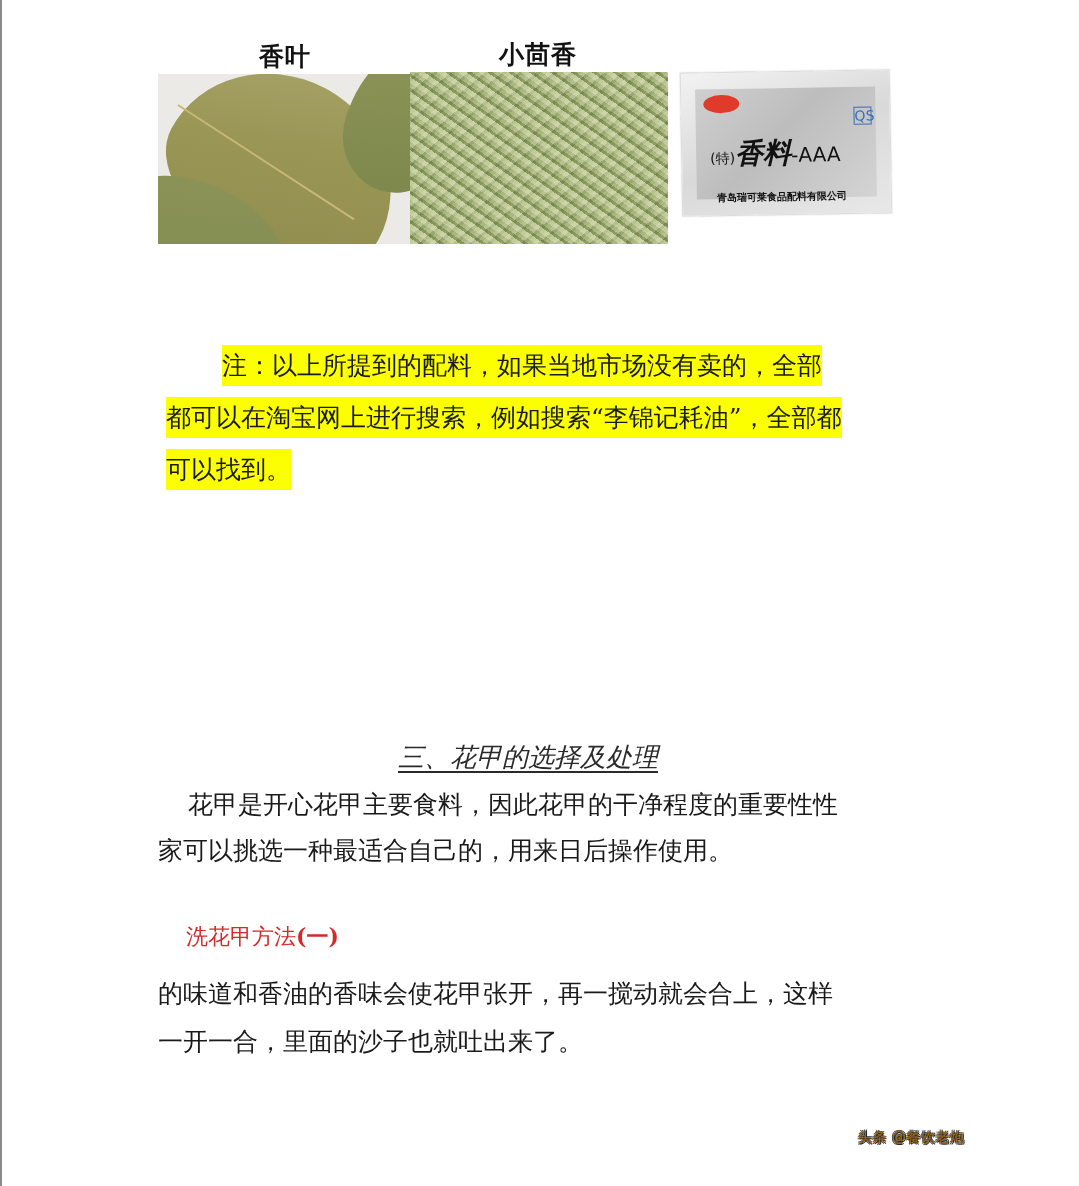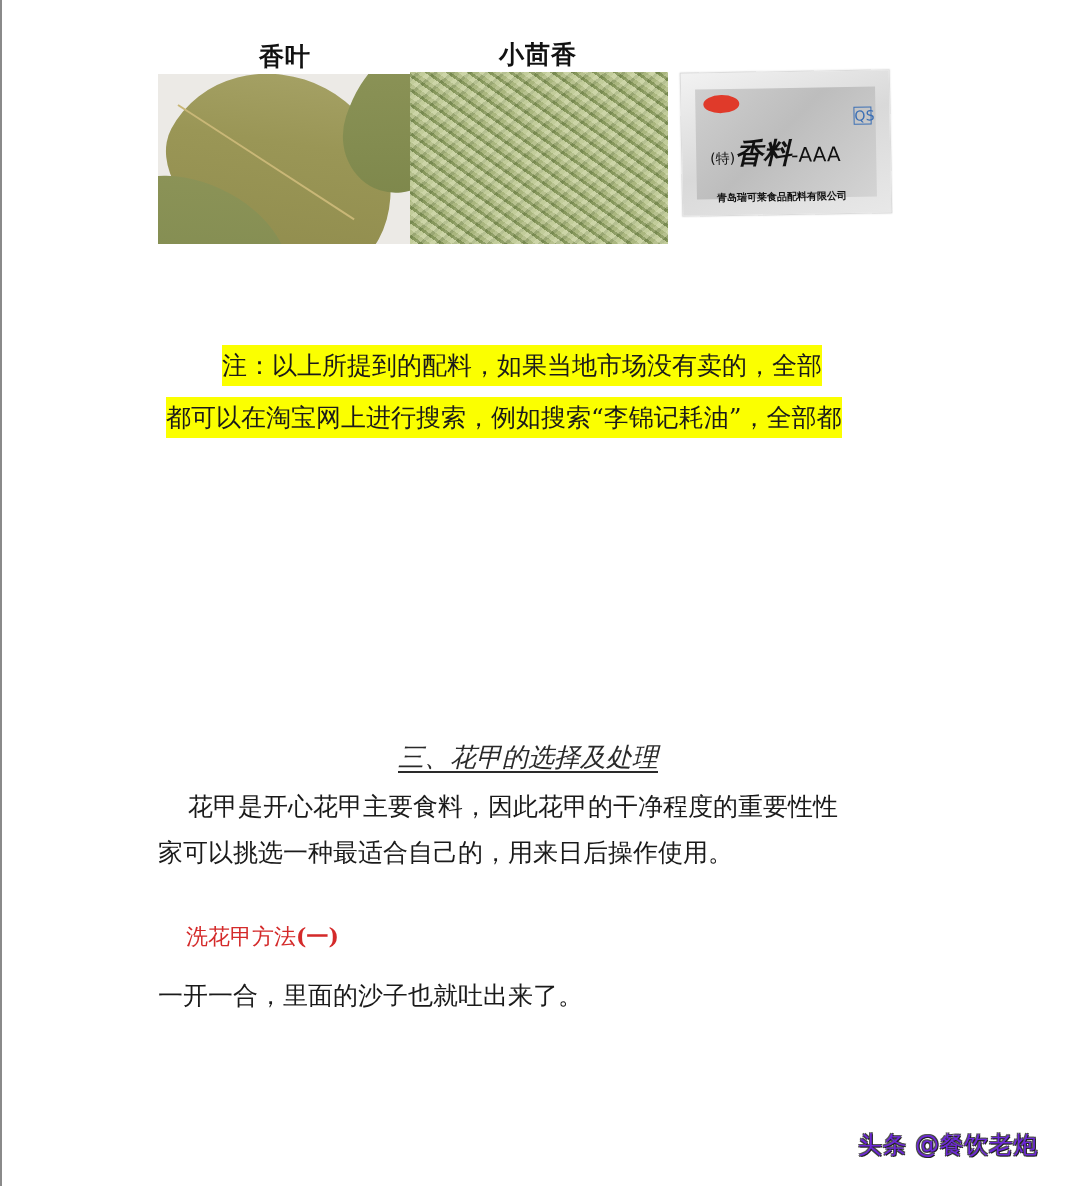--- a/index.html
+++ b/index.html
@@ -83,34 +83,34 @@
       font-size: 25px; line-height: 52px; color: #1a1a1a; margin-left: 8px;
     }
     .note .line { display: block; height: 52px; white-space: nowrap; }
     .note .hl { background: #fbff00; padding: 6px 0; }
     
     .section-title {
       position: absolute; left: 398px; top: 740px;
       font-size: 26px; font-style: italic; color: #2a2a2a;
       text-decoration: underline; text-underline-offset: 5px; white-space: nowrap;
     }
-    .para { position: absolute; left: 158px; width: 770px; font-size: 25px; color: #1a1a1a; }
+    .para { position: absolute; left: 158px; width: 770px; font-size: 25px; color: #1a1a1a; font-family: Liberation Mono, monospace; }
     .para .line { display: block; white-space: nowrap; height: 46px; line-height: 46px; }
     .p1 { top: 784px; }
     .sub-heading {
       position: absolute; left: 186px; top: 922px; font-size: 22px; color: #d42a2a;
       white-space: nowrap;
     }
     .sub-heading b { font-weight: bold; }
     .p2 { top: 972px; }
     .p2 .line { height: 48px; line-height: 48px; }
     .watermark {
       position: absolute; left: 858px; top: 1129px;
-      font-family: "DejaVu Sans", "Liberation Sans", sans-serif; font-size: 24px;
-      color: #6d28d9; white-space: nowrap; letter-spacing: 0.5px;
+      font-family: "DejaVu Sans", "Liberation Sans", sans-serif; font-size: 14px;
+      color: #a16207; white-space: nowrap; letter-spacing: 0.5px;
       text-shadow: 1px 1px 0 #222, -1px -1px 0 #555, 1px -1px 0 #444, -1px 1px 0 #444;
     }
   </style>
 </head>
 <body>
 
 <div class="left-border"></div>
 
 <div class="img-label" style="left:240px; top:40px; width:90px;">香叶</div>
 <div class="photo bay-leaf">
@@ -131,30 +131,32 @@
     <div class="pack-title">
       <span class="pre">(特)</span><span class="big">香料</span><span class="suffix">-AAA</span>
     </div>
     <div class="pack-company">青岛瑞可莱食品配料有限公司</div>
   </div>
 </div>
 
 <div class="note">
   <span class="line" style="padding-left:56px;"><span class="hl">注：以上所提到的配料，如果当地市场没有卖的，全部</span></span>
   <span class="line"><span class="hl">都可以在淘宝网上进行搜索，例如搜索“李锦记耗油”，全部都</span></span>
+  <span class="line"><span class="hl">可以找到。</span></span>
 </div>
 
 <div class="section-title">三、花甲的选择及处理</div>
 
 <div class="para p1">
   <span class="line" style="padding-left:30px;">花甲是开心花甲主要食料，因此花甲的干净程度的重要性性</span>
   <span class="line">家可以挑选一种最适合自己的，用来日后操作使用。</span>
 </div>
 
 <div class="sub-heading">
   <span>洗花甲方法</span><b>(一)</b>
 </div>
 
 <div class="para p2">
+  <span class="line">的味道和香油的香味会使花甲张开，再一搅动就会合上，这样</span>
   <span class="line">一开一合，里面的沙子也就吐出来了。</span>
 </div>
 
 <div class="watermark">头条 @餐饮老炮</div>
 
 </body></html>

